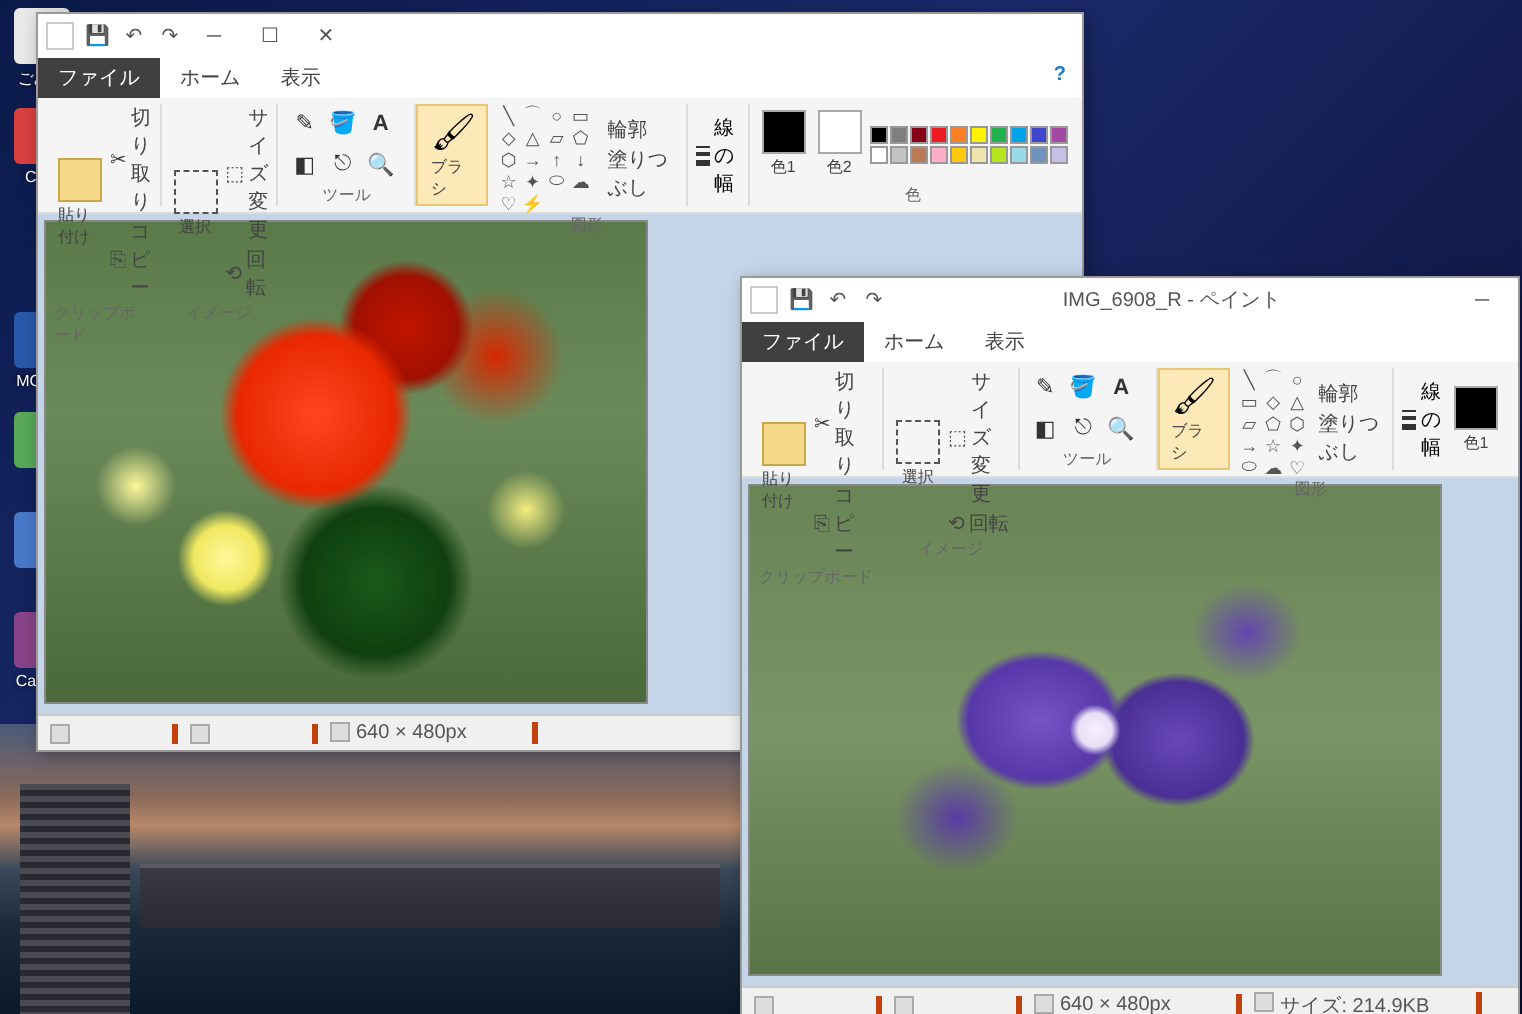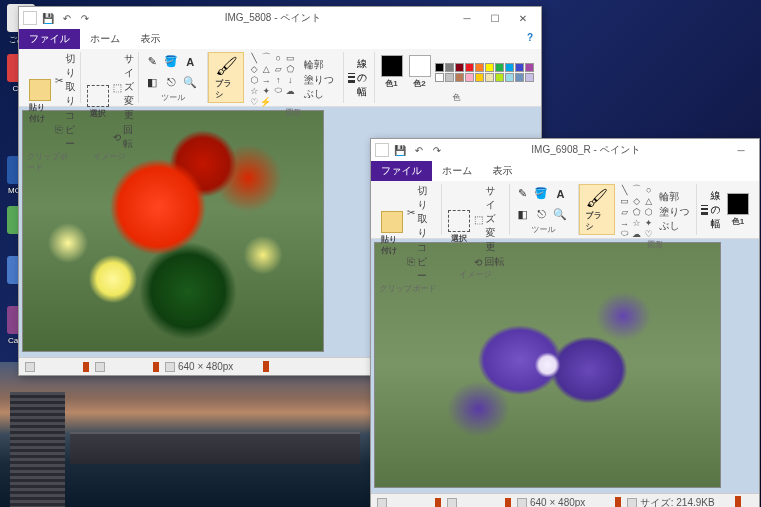--- a/index.html
+++ b/index.html
@@ -10,47 +10,47 @@
 .window{position:absolute;background:#fff;border:1px solid #999;box-shadow:2px 2px 8px rgba(0,0,0,.3);}
 .titlebar{height:22px;display:flex;align-items:center;padding:0 4px;background:#fff;}
 .titlebar .winicon{width:14px;height:14px;background:#fff;border:1px solid #ccc;margin-right:4px;}
 .qat{display:flex;gap:2px;}
 .qat span{width:16px;height:16px;display:inline-flex;align-items:center;justify-content:center;color:#555;}
 .title-text{flex:1;text-align:center;color:#555;font-size:10px;}
 .winbtns{display:flex;}
 .winbtns div{width:28px;height:20px;display:flex;align-items:center;justify-content:center;color:#555;}
 .tabs{height:20px;display:flex;background:#fff;}
 .tab{padding:3px 10px;font-size:10px;color:#444;}
-.tab.active{background:#4c1d95;color:#fff;}
+.tab.active{background:#404040;color:#fff;}
 .helpq{margin-left:auto;padding:3px 8px;color:#1979ca;font-weight:bold;}
 .ribbon{background:#f5f5f5;border-bottom:1px solid #ddd;padding:3px 4px;display:flex;height:58px;}
 .group{border-right:1px solid #ddd;padding:0 4px;display:flex;flex-direction:column;align-items:center;justify-content:space-between;}
 .group-content{display:flex;align-items:center;gap:2px;flex:1;}
 .group-label{font-size:8px;color:#666;text-align:left;}
 .big-btn{display:flex;flex-direction:column;align-items:center;gap:1px;padding:2px;}
 .big-btn .ic{width:22px;height:22px;}
-.big-btn .tx{font-size:8px;color:#444;font-weight:bold;}
+.big-btn .tx{font-size:8px;color:#444;}
 .small-items{display:flex;flex-direction:column;gap:1px;font-size:8px;color:#444;}
 .small-items div{display:flex;align-items:center;gap:2px;}
 .tool-grid{display:flex;flex-wrap:wrap;width:60px;gap:1px;}
 .tool-grid span{width:18px;height:18px;display:inline-flex;align-items:center;justify-content:center;font-size:11px;color:#333;}
 .shape-grid{display:flex;flex-wrap:wrap;width:78px;gap:0;}
 .shape-grid span{width:12px;height:11px;display:inline-flex;align-items:center;justify-content:center;font-size:9px;color:#555;}
 .stroke-btn{width:22px;display:flex;flex-direction:row;align-items:center;gap:2px;}
 .stroke-btn .lines{width:18px;}
 .stroke-btn .lines div{height:1px;background:#333;margin:2px 0;}
 .color-box{width:22px;height:22px;border:1px solid #aaa;}
 .palette{display:flex;flex-wrap:wrap;width:100px;gap:1px;}
 .palette span{width:9px;height:9px;border:1px solid #999;}
 .canvas-area{background:#c5d5e8;padding:4px;overflow:hidden;}
 .canvas{background:#fff;box-shadow:0 0 0 1px #888;}
 .img-rose{width:300px;height:240px;background:radial-gradient(circle at 45% 40%,#ff4520 0%,#e82800 18%,transparent 22%),radial-gradient(circle at 60% 22%,#c21500 0%,#a01000 10%,transparent 13%),radial-gradient(circle at 75% 28%,#d82800 0%,transparent 12%),radial-gradient(circle at 30% 70%,#fff89a 0%,#f0e860 6%,transparent 9%),radial-gradient(circle at 15% 55%,#fff89a 0%,transparent 7%),radial-gradient(circle at 80% 60%,#f5ed80 0%,transparent 7%),radial-gradient(circle at 55% 75%,#1a5a1a 0%,#0f3f0f 15%,transparent 20%),linear-gradient(#5a7a4a,#6a8a5a 40%,#4a6a3a);}
 .img-orchid{width:345px;height:244px;background:radial-gradient(circle at 50% 50%,#f5f0ff 0%,#e8dff5 4%,transparent 6%),radial-gradient(ellipse 60px 50px at 42% 48%,#7555c5 0%,#5838a8 60%,transparent 70%),radial-gradient(ellipse 55px 48px at 62% 52%,#6848b8 0%,#4a2f95 60%,transparent 70%),radial-gradient(ellipse 45px 40px at 30% 68%,#5a3aa5 0%,transparent 70%),radial-gradient(ellipse 40px 35px at 72% 30%,#6545b0 0%,transparent 70%),linear-gradient(#6a8555,#7a9565 50%,#5a7545);}
 .statusbar{height:18px;background:#f0f0f0;border-top:1px solid #ccc;display:flex;align-items:center;font-size:9px;color:#555;}
-.statusbar .cell{padding:0 6px;border-right:6px solid #c2410c;display:flex;align-items:center;gap:3px;}
+.statusbar .cell{padding:0 6px;border-right:3px solid #c2410c;display:flex;gap:3px;}
 .statusbar .sic{width:10px;height:10px;background:#ddd;border:1px solid #aaa;}
 .photo-city{position:absolute;left:0;top:362px;width:370px;height:145px;background:linear-gradient(to bottom,#4a5a7a 0%,#8a6a5a 25%,#b88868 35%,#3a4a5a 50%,#1a2a3a 70%,#0a1a2a 100%);}
 .photo-city::before{content:"";position:absolute;left:10px;top:30px;width:55px;height:115px;background:repeating-linear-gradient(#4a4a52 0 3px,#2a2a32 3px 6px);}
 .photo-city::after{content:"";position:absolute;left:70px;top:70px;right:10px;height:30px;background:linear-gradient(#3a3a42,#2a2a32);border-top:2px solid #5a5a62;}
 .brush-highlight{background:#fde8b8;border:1px solid #e8c878;}
 </style>
 </head>
 <body>
 
 <div class="desktop-icon" style="left:4px;top:4px">
@@ -79,21 +79,20 @@
 <div class="photo-city"></div>
 
 <div class="window" style="left:18px;top:6px;width:524px;">
   <div class="titlebar">
     <div class="winicon"></div>
     <div class="qat">
       <span>💾</span>
       <span>↶</span>
       <span>↷</span>
     </div>
-    <div class="title-text">IMG_5808 - ペイント</div>
     <div class="winbtns">
       <div>─</div>
       <div>☐</div>
       <div class="close">✕</div>
     </div>
   </div>
   <div class="tabs">
     <div class="tab active">ファイル</div>
     <div class="tab">ホーム</div>
     <div class="tab">表示</div>

